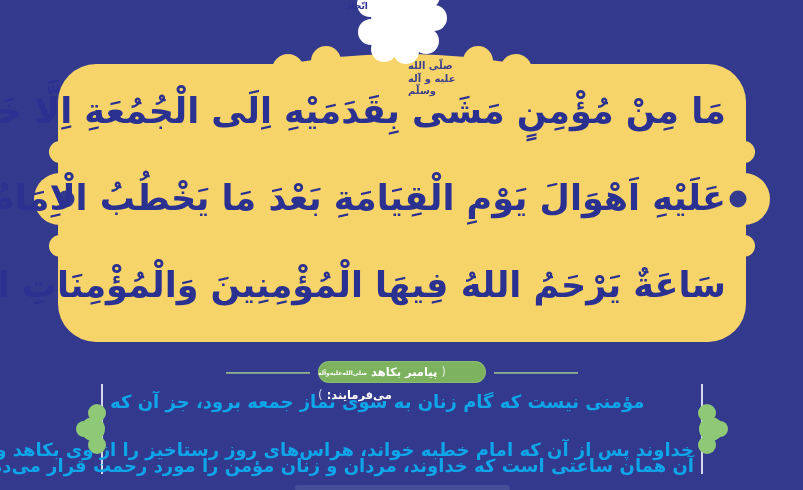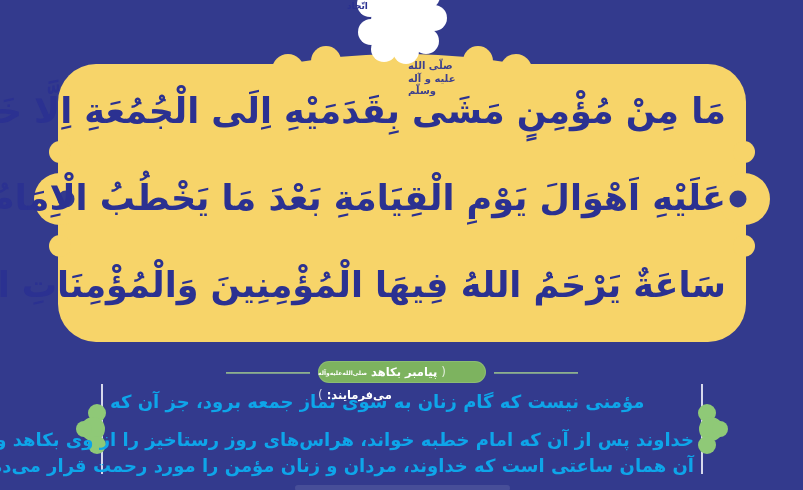--- a/index.html
+++ b/index.html
@@ -31,21 +31,21 @@
   .pill{left:318px;top:361px;width:168px;height:22px;background:#7DB35F;
     border-radius:11px;color:#FFFFFF;font-size:11.5px;line-height:22px;
     font-weight:bold;box-shadow:0 0 0 1px rgba(255,255,255,0.12) inset;}
   .pill .orn{color:rgba(255,255,255,.75);font-weight:normal;font-size:12px;}
   .pill .slw{font-size:6px;vertical-align:1px;letter-spacing:-0.5px;}
 
   
   .fa-line{left:110px;width:584px;height:32px;line-height:32px;
     font-size:18px;font-weight:bold;color:#0ea5e9;white-space:nowrap;}
   .fa-1{top:386px;}
-  .fa-2{top:424px;}
+  .fa-2{top:434px;}
   .fa-3{top:450px;}
 
   .citation-cutoff{position:absolute;left:295px;top:485px;width:215px;height:6px;
     background:rgba(255,255,255,0.10);border-radius:3px;z-index:2;}
 </style>
 </head>
 <body>
 
 <svg id="bg" width="803" height="490" viewBox="0 0 803 490">
 

